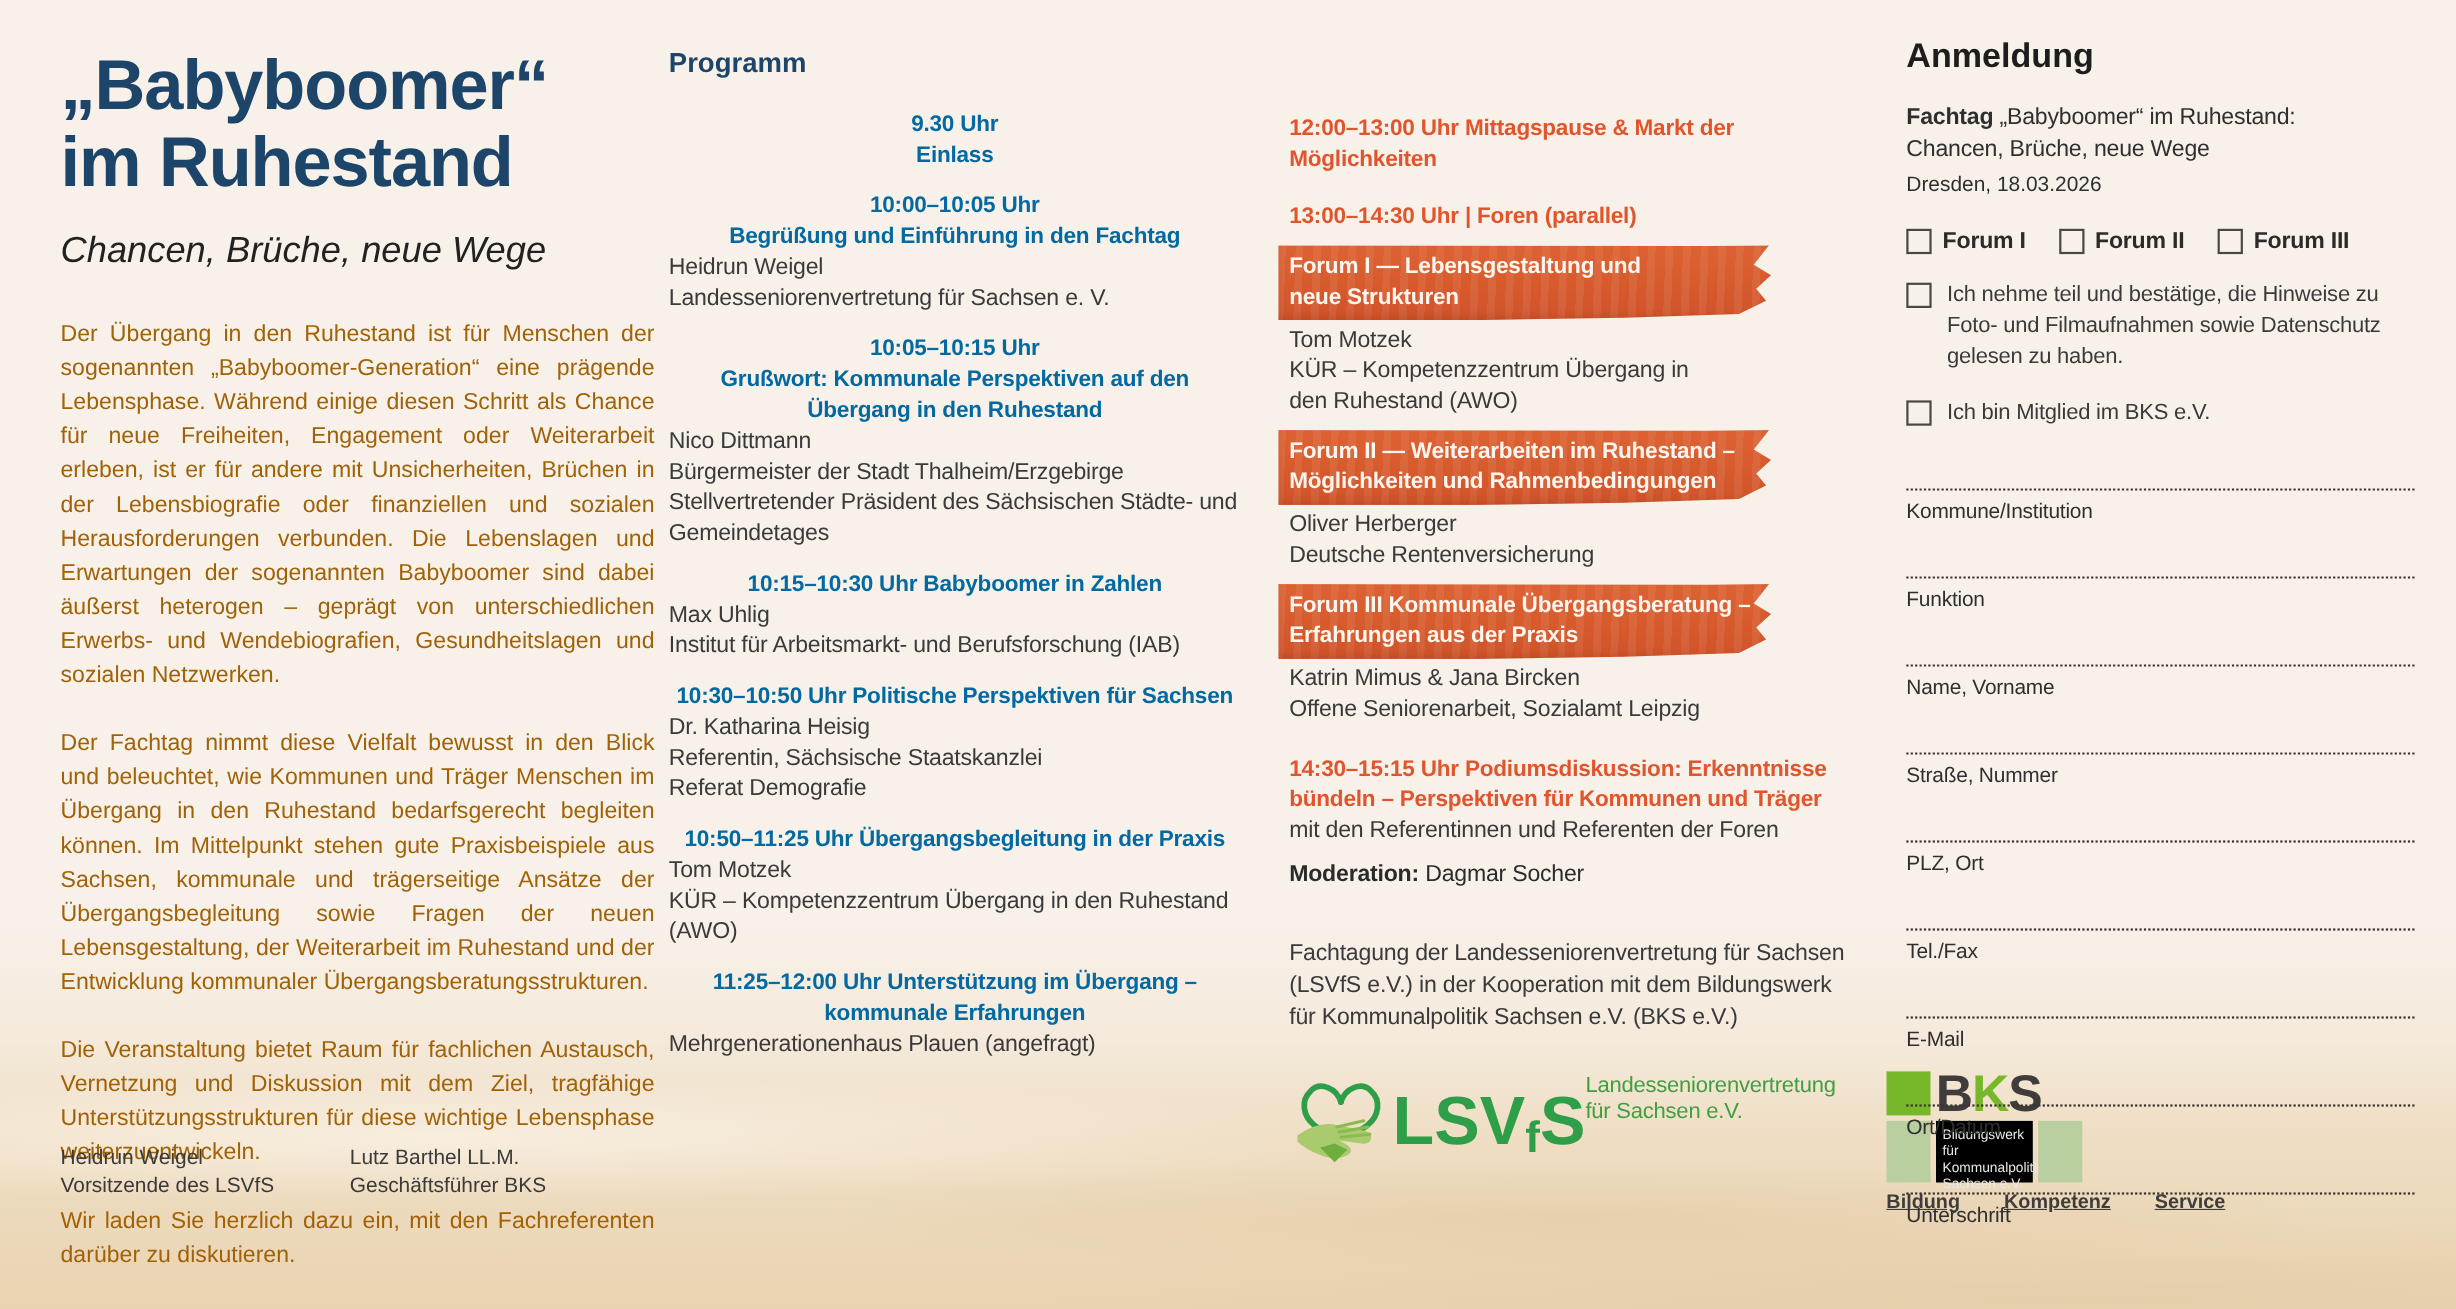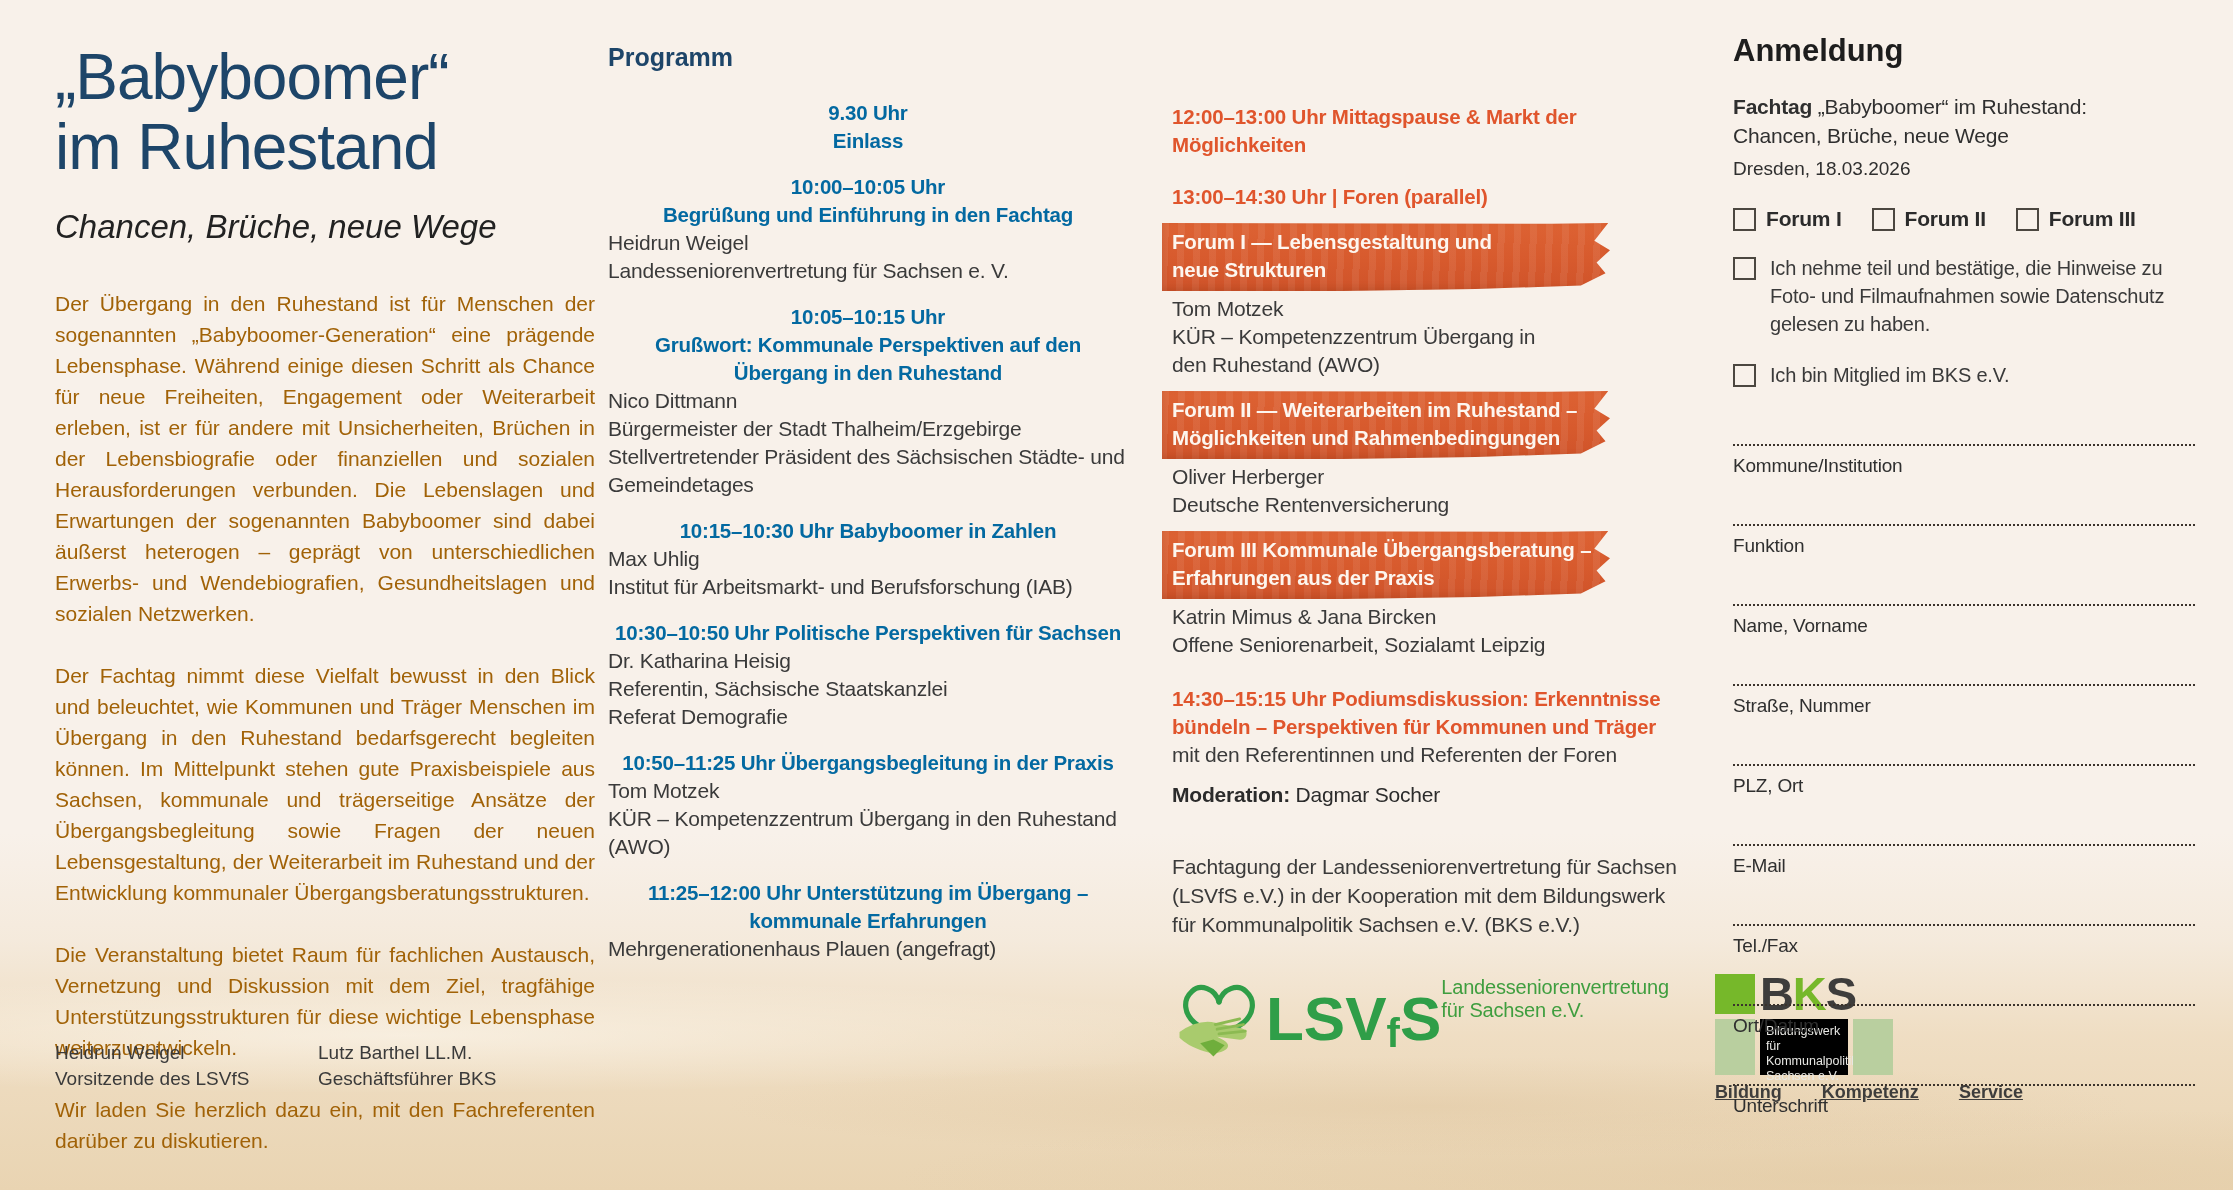--- a/index.html
+++ b/index.html
@@ -19,21 +19,21 @@
       linear-gradient(180deg,
         rgba(236,217,188,0) 70%,
         rgba(238,221,194,.35) 79%,
         rgba(236,215,182,.75) 87%,
         #e9d4b2 100%);
   }
   .col{position:absolute;top:42px;}
   
   #col-intro{left:55px;width:540px;}
   .poster-title{
-    margin:0;color:#1d4569;font-size:64px;line-height:1.1;font-weight:normal;
+    margin:0;color:#1d4569;font-size:64px;line-height:1.1;font-weight:bold;
     letter-spacing:-1px;white-space:pre-line;
   }
   .poster-subtitle{
     margin:24px 0 0 0;font-size:33px;line-height:1.2;font-style:italic;color:#222;font-weight:500;
   }
   .intro-par{
     margin:31px 0 0 0;font-size:21px;line-height:31px;text-align:justify;color:#a16207;
     hyphens:auto;-webkit-hyphens:auto;
   }
   .intro-par.first{margin-top:42px;}
@@ -318,25 +318,25 @@
       <div class="field">
         <div class="field-line"></div>
         <div class="field-label">Straße, Nummer</div>
       </div>
       <div class="field">
         <div class="field-line"></div>
         <div class="field-label">PLZ, Ort</div>
       </div>
       <div class="field">
         <div class="field-line"></div>
+        <div class="field-label">Tel./Fax</div>
+      </div>
+      <div class="field">
+        <div class="field-line"></div>
         <div class="field-label">E-Mail</div>
-      </div>
-      <div class="field">
-        <div class="field-line"></div>
-        <div class="field-label">Tel./Fax</div>
       </div>
       <div class="field">
         <div class="field-line"></div>
         <div class="field-label">Ort/Datum</div>
       </div>
       <div class="field">
         <div class="field-line"></div>
         <div class="field-label">Unterschrift</div>
       </div>
     </div>

